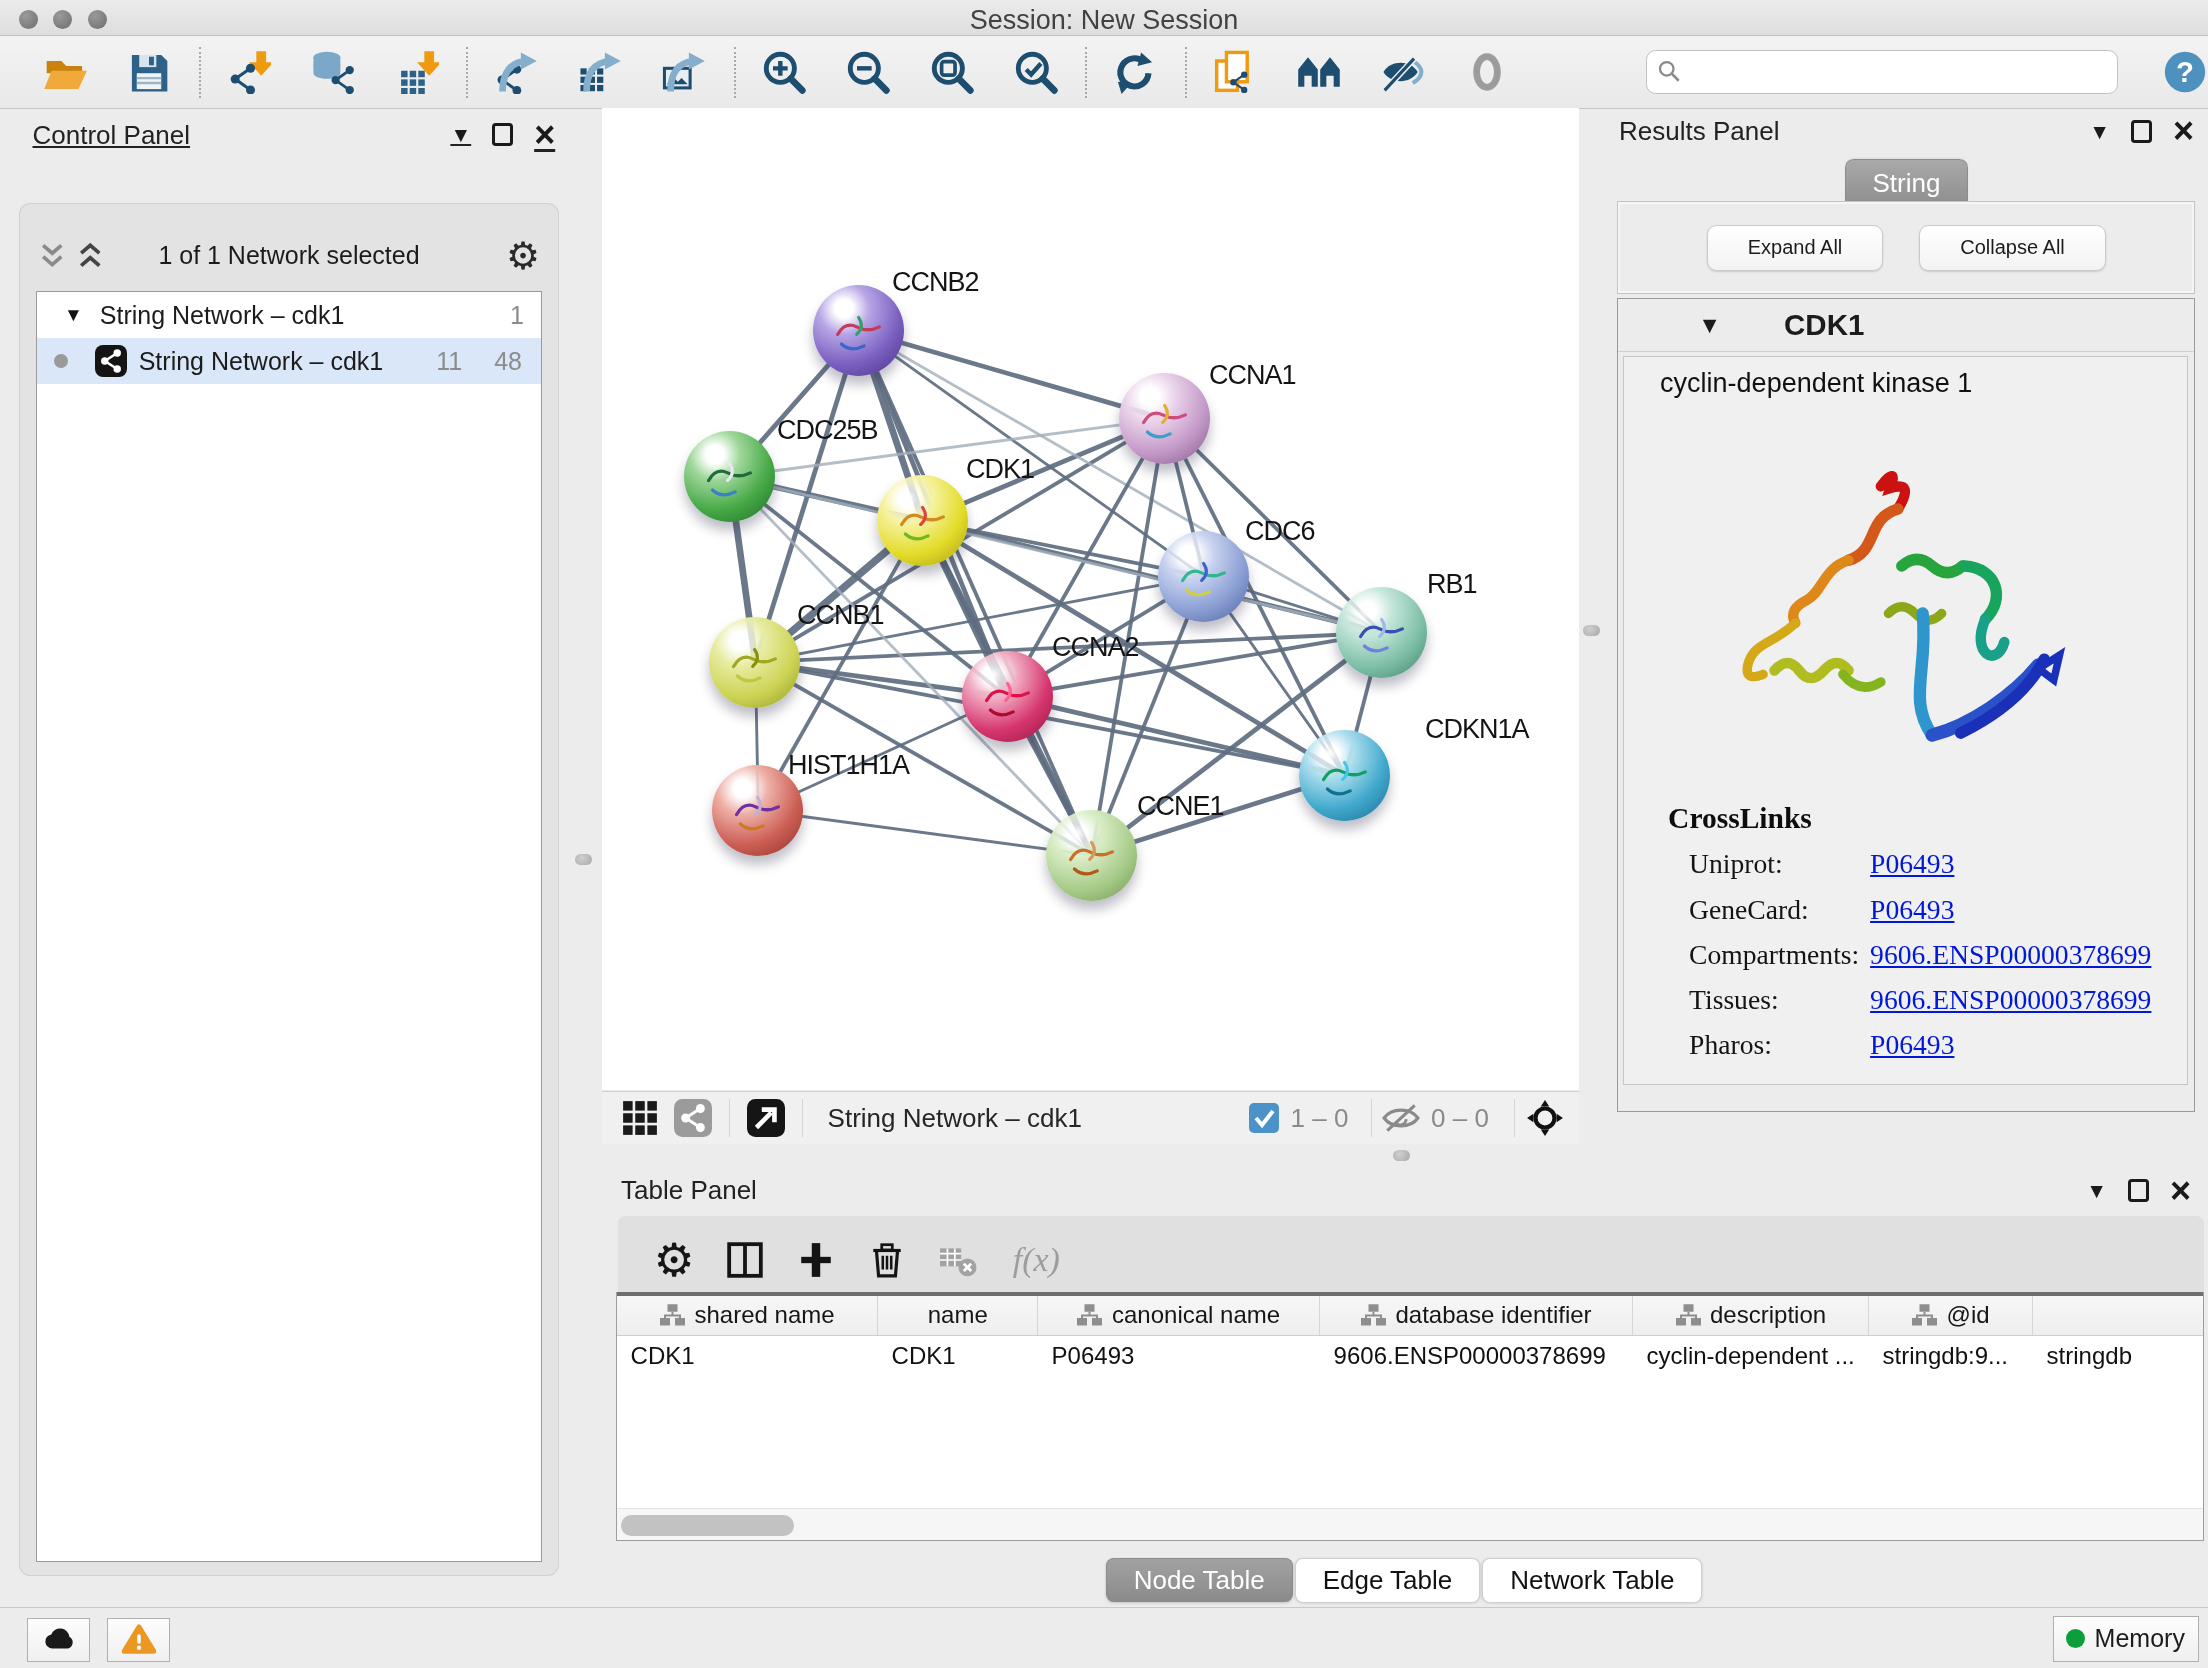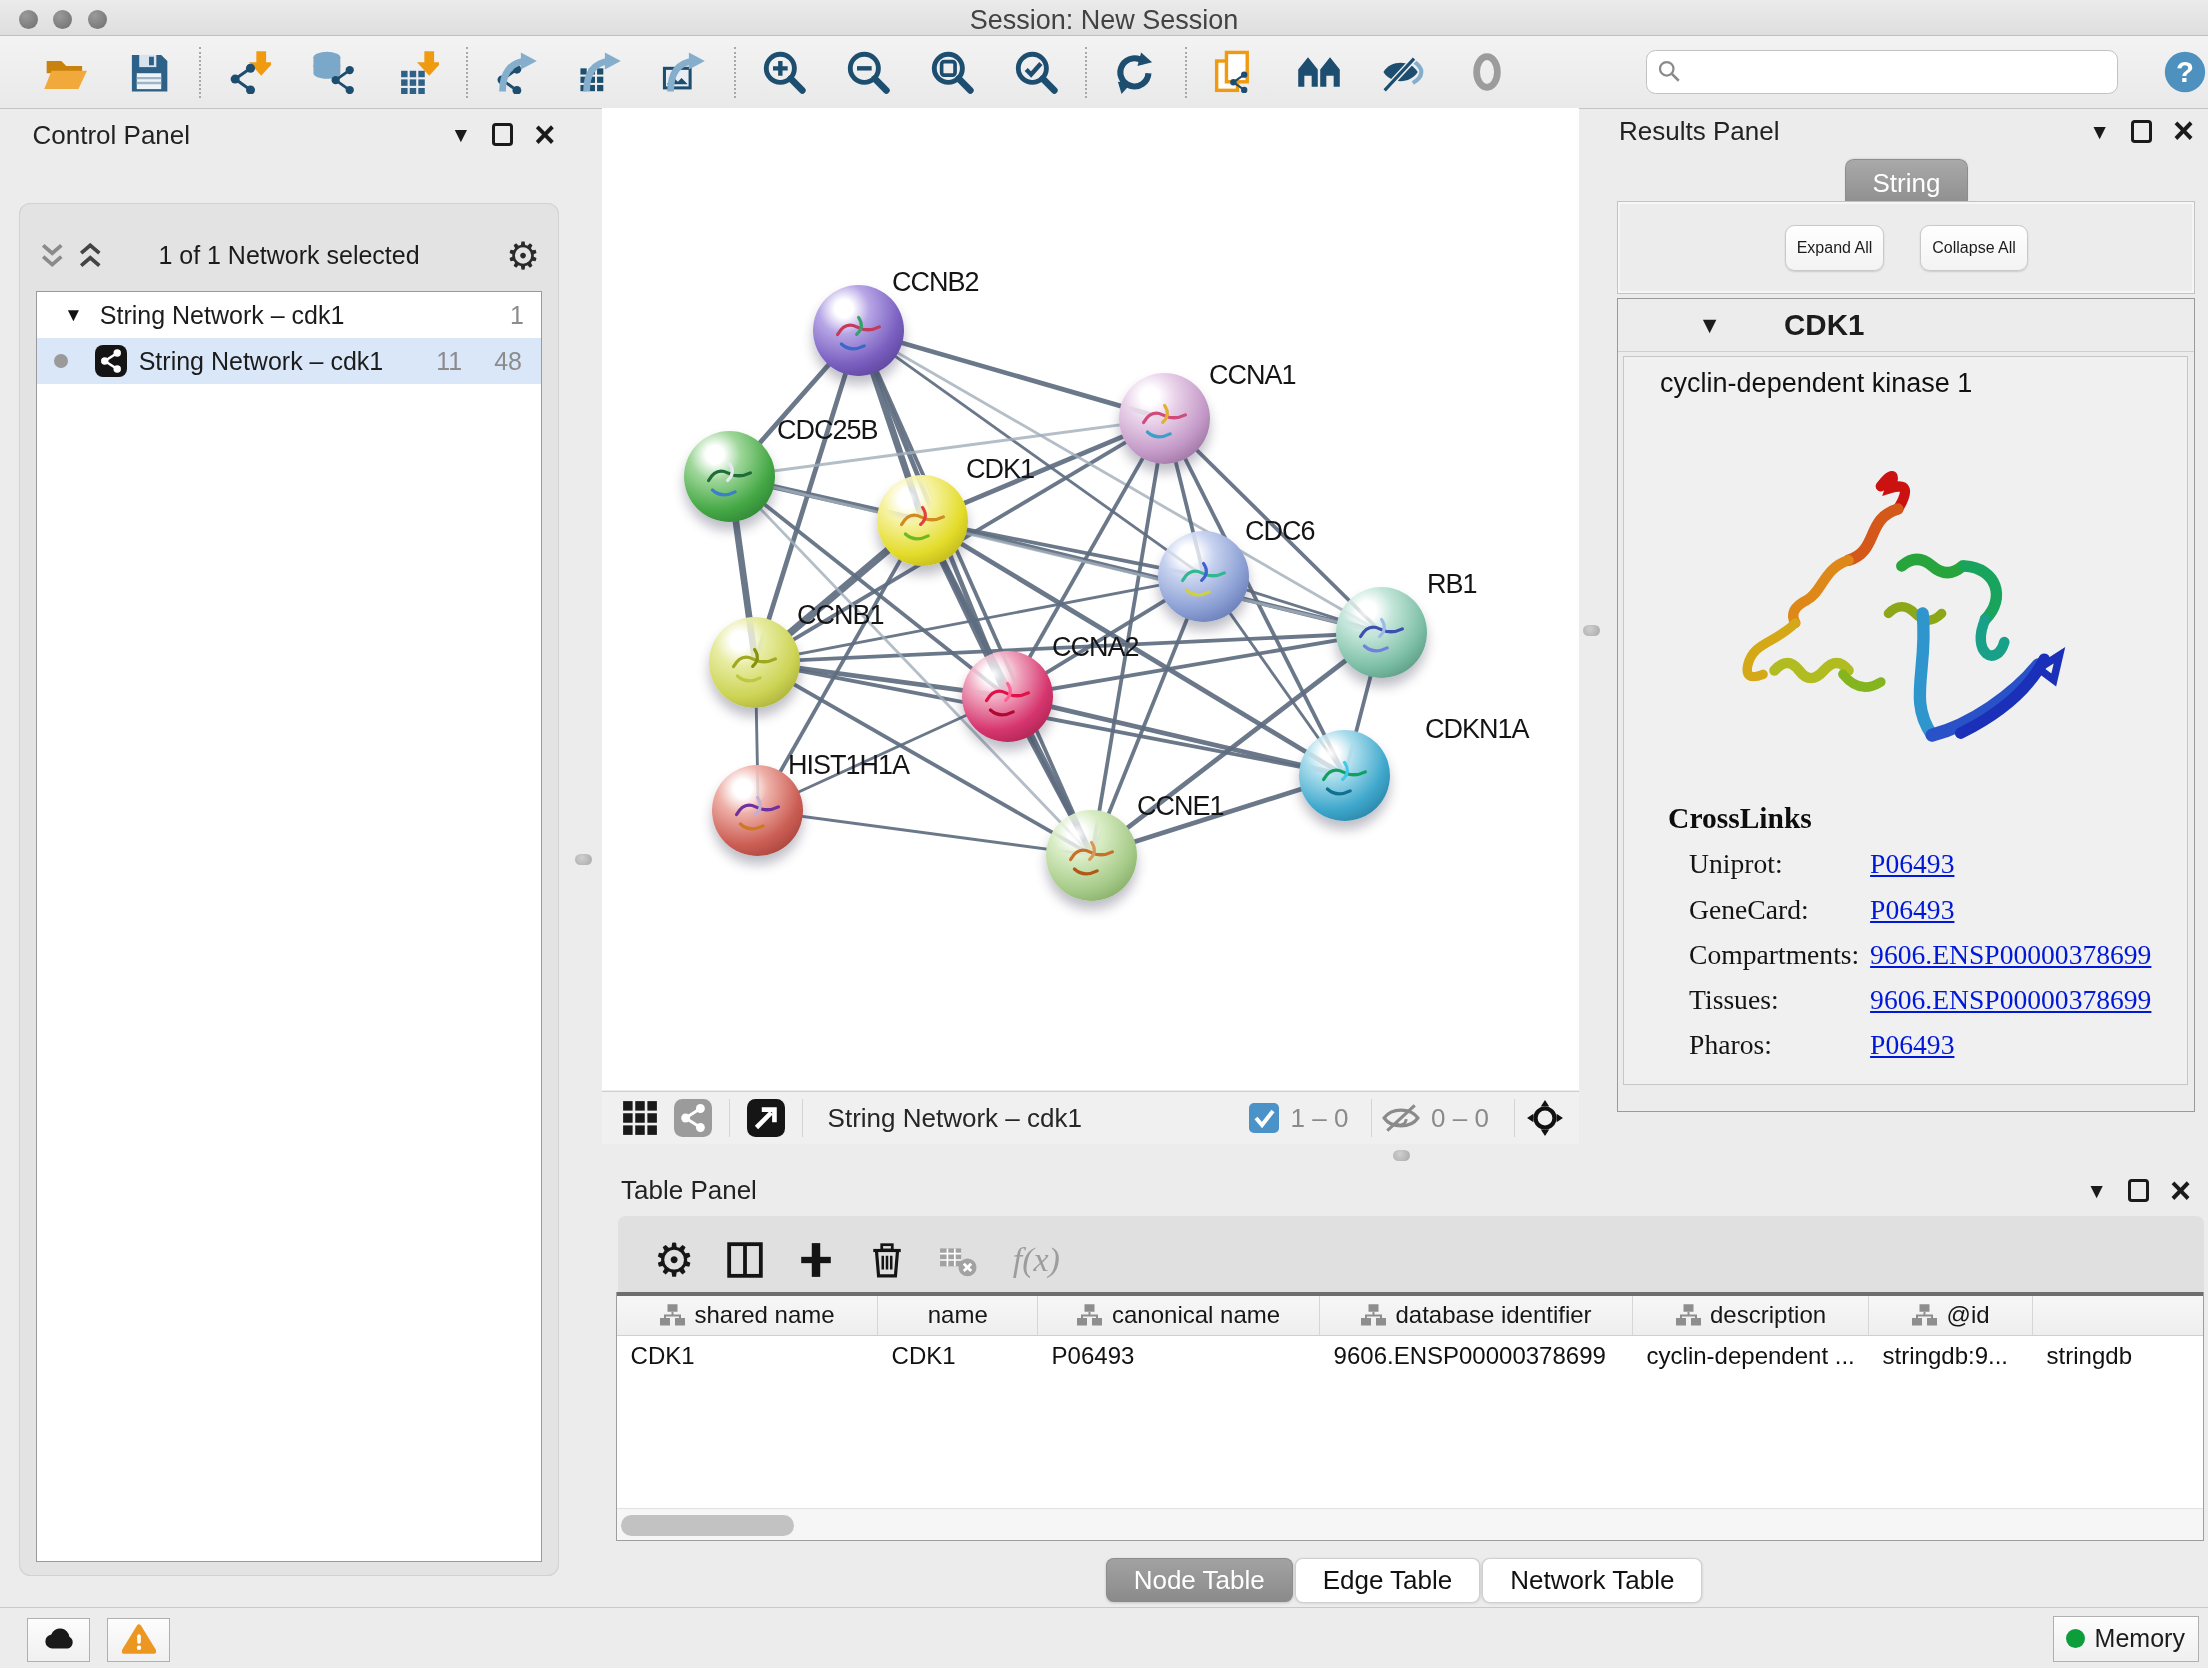--- a/index.html
+++ b/index.html
@@ -35,21 +35,21 @@
   .hdr-tri { font-size:21px; color:#1a1a1a; line-height:1; }
   .hdr-float { width:21px; height:23px; border:3.3px solid #1a1a1a; border-radius:3.8px; }
   .hdr-close { font-size:36px; font-weight:bold; color:#1a1a1a; line-height:0.8; }
   .tab { height:48px; padding:0 27px; background:#fff; border:1px solid #cfcfcf;
     border-bottom:none; border-radius:8.6px 8.6px 0 0; font-size:26px; display:flex;
     align-items:center; color:#111; box-shadow:0 -1px 1.9px rgba(0,0,0,.08); }
   .tab.active { background:linear-gradient(#a9a9a9,#8d8d8d); color:#fff; border-color:#8d8d8d; }
 
   
   #control-dock { position:absolute; left:9.5px; top:114px; width:559px; height:1470px; }
-  #control-dock .dock-header { padding-left:23px; padding-right:13.3px; }
+  #control-dock .dock-header { padding-left:23px; padding-right:13.3px;text-decoration:underline; }
   #cp-tabs { position:absolute; left:59px; top:55px; display:flex; }
   #cp-box { position:absolute; left:9.5px; top:89px; width:540px; height:1373px;
     background:#e3e3e3; border-radius:11.4px; box-shadow:inset 0 0 0 1px #d2d2d2; }
   #cp-strip { position:absolute; left:0; top:28.5px; width:100%; height:48px;
     display:flex; align-items:center; padding:0 19px; }
   #cp-status { position:absolute; left:0; right:0; text-align:center; font-size:25px; color:#1b1b1b; }
   .chev { width:28.5px; height:25px; margin-right:9.5px; }
   #cp-gear { margin-left:auto; font-size:38px; color:#2a2a2a; line-height:1; z-index:2; }
   #cp-list { position:absolute; left:17px; top:88px; width:506px; height:1271px;
     background:#fff; border:1.9px solid #9a9a9a; }
@@ -86,22 +86,22 @@
   #net-name { font-size:26px; color:#262626; margin-left:7.6px; }
   .ntb-count { font-size:26px; color:#8a8a8a; margin:0 13.3px 0 11.4px; }
 
   
   #results-dock { position:absolute; left:1604px; top:108px; width:605px; height:1060px; }
   #results-dock .dock-header { padding:5.7px 15px 0 15px; }
   #res-tab-row { position:absolute; left:0; top:51px; width:100%; display:flex; justify-content:center; }
   #res-box1 { position:absolute; left:13.3px; top:93px; width:578px; height:93px;
     background:#ececec; border:1px solid #c3c3c3; box-shadow:inset 0 0 0 1.9px #f6f6f6;
     display:flex; align-items:center; justify-content:center; gap:36px; }
-  .res-btn { height:46px; padding:0 11px; background:linear-gradient(#ffffff,#f3f3f3);
-    border:1px solid #c9c9c9; border-radius:9.5px; font-size:16px; display:flex;
+  .res-btn { height:46px; padding:0 40px; background:linear-gradient(#ffffff,#f3f3f3);
+    border:1px solid #c9c9c9; border-radius:9.5px; font-size:20px; display:flex;
     align-items:center; box-shadow:0 1px 1.9px rgba(0,0,0,.15);text-align:center; }
   #res-box2 { position:absolute; left:13.3px; top:190px; width:578px; height:814px;
     background:#ececec; border:1.9px solid #9a9a9a; }
   #gene-row { height:53px; display:flex; align-items:center; border-bottom:1px solid #cfcfcf; }
   #gene-row .tri { font-size:23px; margin-left:80px; }
   #gene-name { font-size:29.5px; font-weight:bold; margin-left:63px; }
   #res-inner { position:absolute; left:4.8px; top:57px; width:565px; height:729px;
     background:#f0f0f0; border:1px solid #c6c6c6; }
   #gene-desc { position:absolute; left:36px; top:11.4px; font-size:27px; color:#111; }
   #protein-svg { position:absolute; left:59px; top:95px; }

